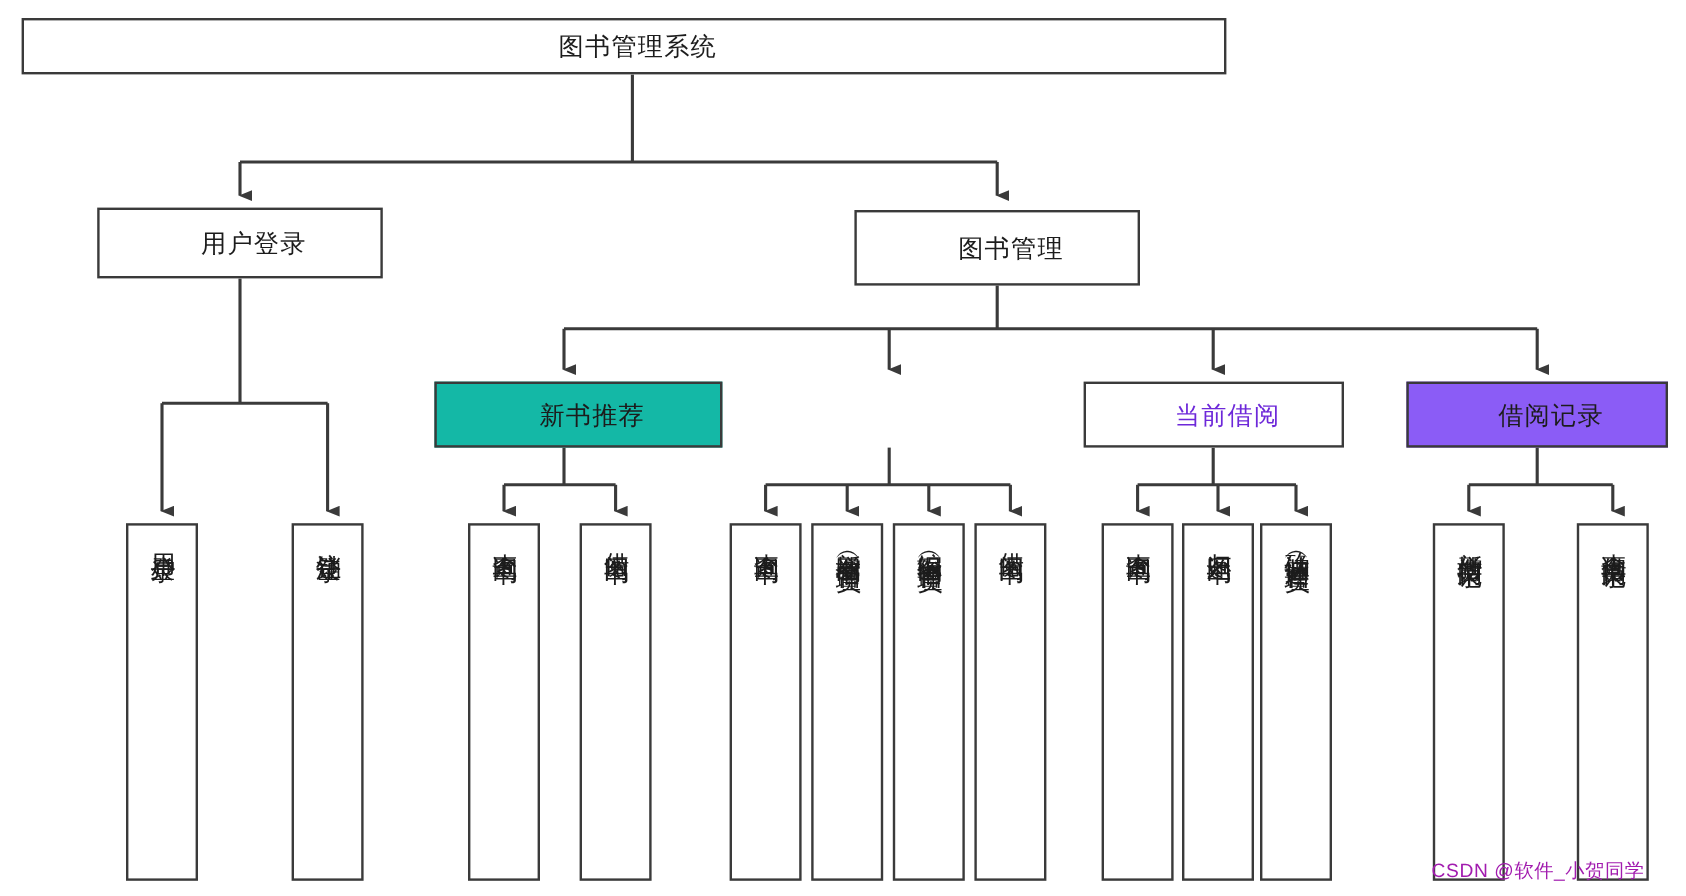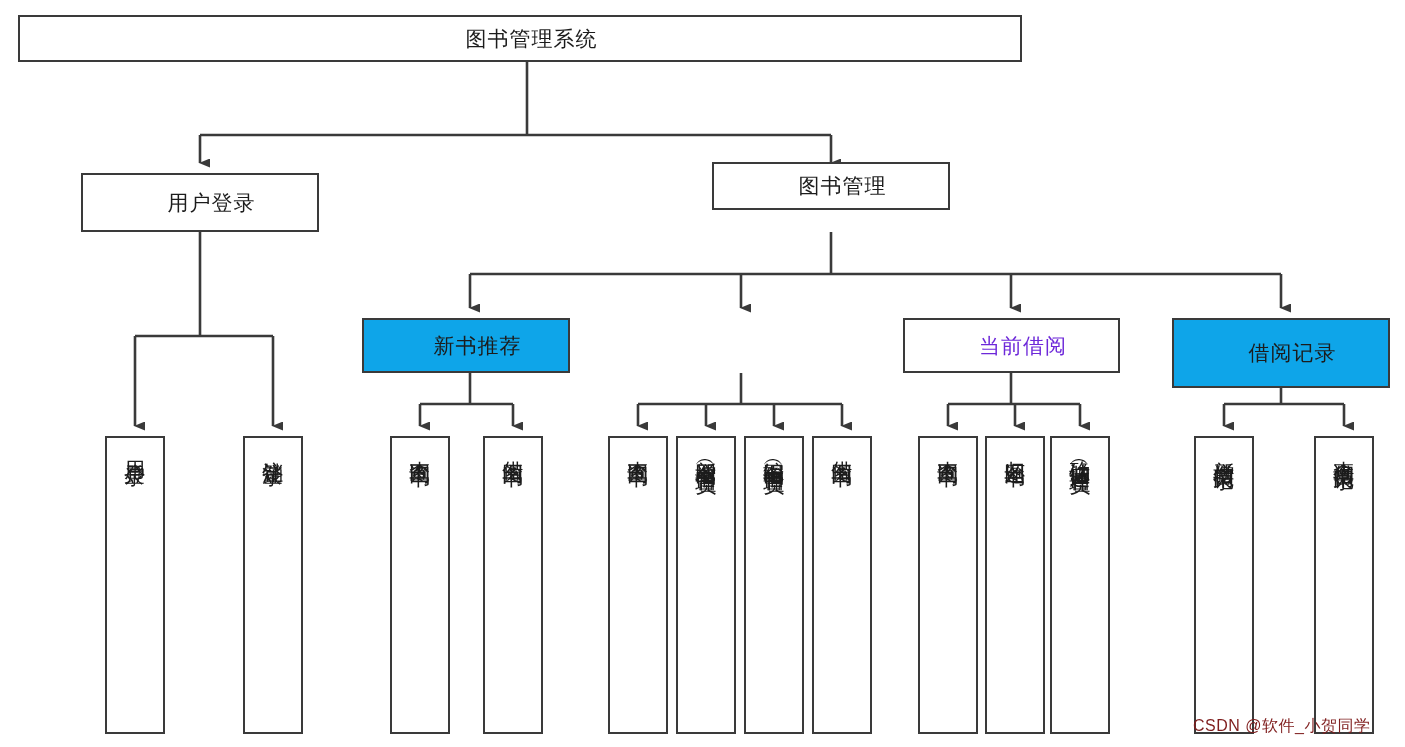--- a/index.html
+++ b/index.html
@@ -122,31 +122,31 @@
     </g>
   </svg>
 
   <div class="node h" style="left: 18px; top: 15px; width: 1004px; height: 47px; border-color: rgb(58, 58, 58); background: rgb(255, 255, 255); color: rgb(28, 28, 28);">
     <span class="hlabel">图书管理系统</span>
   </div>
 
   <div class="node h" style="left: 81px; top: 173px; width: 238px; height: 59px; border-color: rgb(58, 58, 58); background: rgb(255, 255, 255); color: rgb(28, 28, 28);">
     <span class="hlabel">用户登录</span>
   </div>
-  <div class="node h" style="left: 712px; top: 162px; width: 238px; height: 48px; border-color: rgb(58, 58, 58); background: rgb(255, 255, 255); color: rgb(28, 28, 28);">
+  <div class="node h" style="left: 712px; top: 175px; width: 238px; height: 63px; border-color: rgb(58, 58, 58); background: rgb(255, 255, 255); color: rgb(28, 28, 28);">
     <span class="hlabel">图书管理</span>
   </div>
 
-  <div class="node h" style="left: 362px; top: 318px; width: 208px; height: 55px; border-color: rgb(58, 58, 58); background: #0ea5e9; color: rgb(28, 28, 28);">
+  <div class="node h" style="left: 362px; top: 318px; width: 240px; height: 55px; border-color: rgb(58, 58, 58); background: #14b8a6; color: rgb(28, 28, 28);">
     <span class="hlabel">新书推荐</span>
   </div>
   <div class="node h" style="left: 903px; top: 318px; width: 217px; height: 55px; border-color: rgb(58, 58, 58); background: rgb(255, 255, 255); color: #6d28d9;">
     <span class="hlabel">当前借阅</span>
   </div>
-  <div class="node h" style="left: 1172px; top: 318px; width: 218px; height: 70px; border-color: rgb(58, 58, 58); background: #0ea5e9; color: rgb(28, 28, 28);">
+  <div class="node h" style="left: 1172px; top: 318px; width: 218px; height: 55px; border-color: rgb(58, 58, 58); background: #8b5cf6; color: rgb(28, 28, 28);">
     <span class="hlabel">借阅记录</span>
   </div>
 
   <div class="node v" style="left: 105px; top: 436px; width: 60px; height: 298px; border-color: rgb(58, 58, 58); background: rgb(255, 255, 255); color: rgb(28, 28, 28);">
     <span class="vlabel">用户登录</span>
   </div>
   <div class="node v" style="left: 243px; top: 436px; width: 60px; height: 298px; border-color: rgb(58, 58, 58); background: rgb(255, 255, 255); color: rgb(28, 28, 28);">
     <span class="vlabel">注销登录</span>
   </div>
   <div class="node v" style="left: 390px; top: 436px; width: 60px; height: 298px; border-color: rgb(58, 58, 58); background: rgb(255, 255, 255); color: rgb(28, 28, 28);">
@@ -176,15 +176,15 @@
   <div class="node v" style="left: 1050px; top: 436px; width: 60px; height: 298px; border-color: rgb(58, 58, 58); background: rgb(255, 255, 255); color: rgb(28, 28, 28);">
     <span class="vlabel">确认归还（管理员）</span>
   </div>
   <div class="node v" style="left: 1194px; top: 436px; width: 60px; height: 298px; border-color: rgb(58, 58, 58); background: rgb(255, 255, 255); color: rgb(28, 28, 28);">
     <span class="vlabel">新增借阅记录</span>
   </div>
   <div class="node v" style="left: 1314px; top: 436px; width: 60px; height: 298px; border-color: rgb(58, 58, 58); background: rgb(255, 255, 255); color: rgb(28, 28, 28);">
     <span class="vlabel">查询借阅记录</span>
   </div>
 
-  <div id="watermark" style="color: #7f1d1d;">CSDN @软件_小贺同学</div>
+  <div id="watermark" style="color: #a21caf;">CSDN @软件_小贺同学</div>
 
 </div>
 
 </body></html>

